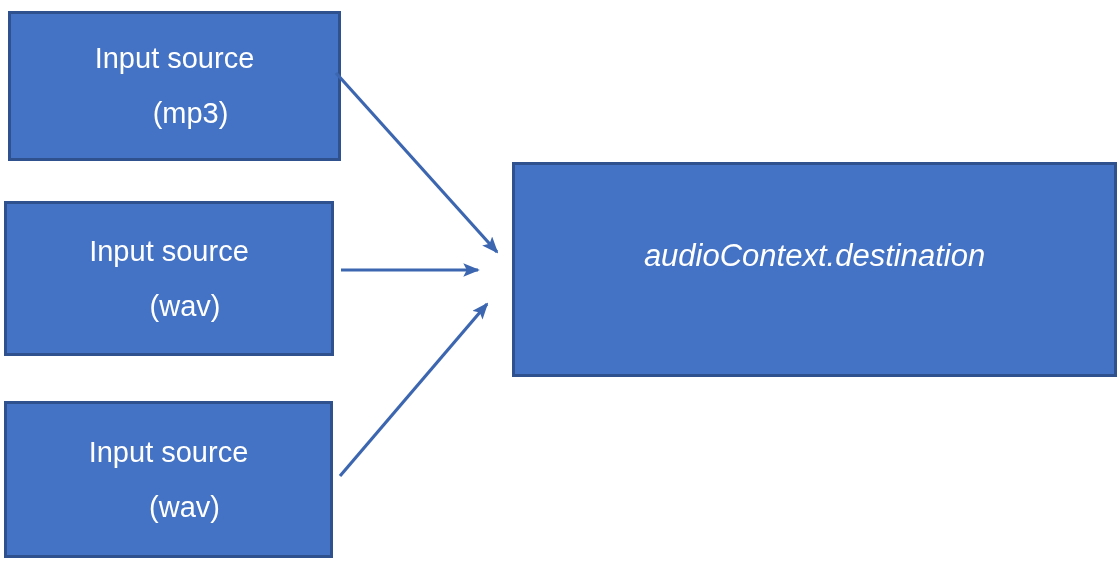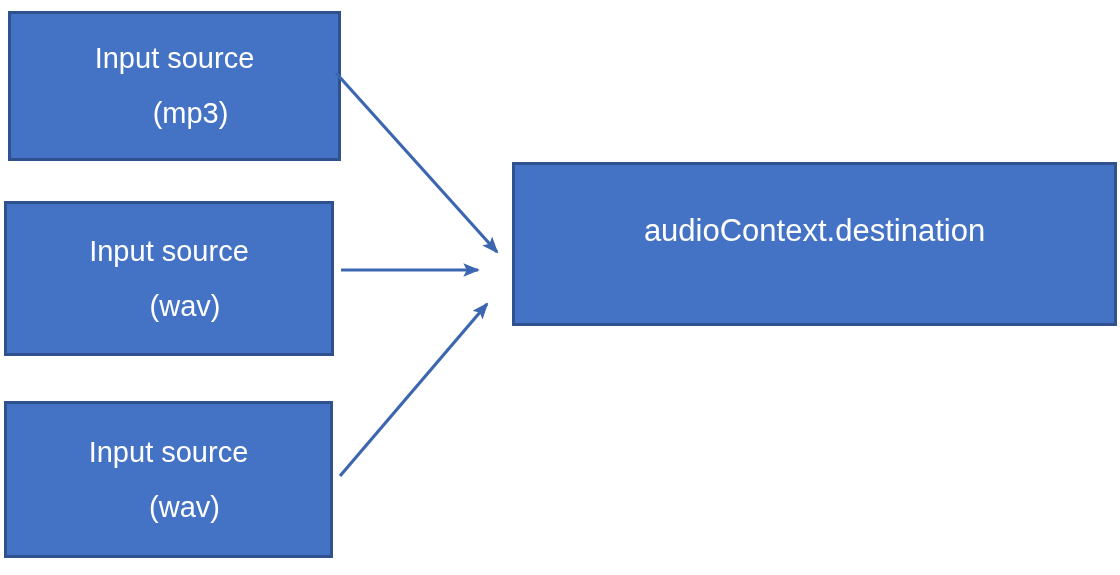--- a/index.html
+++ b/index.html
@@ -72,21 +72,21 @@
   <div class="node input" id="node-1" style="left: 4px; top: 201px; width: 330px; height: 155px; background: rgb(68, 114, 196); border-color: rgb(47, 82, 143); color: rgb(255, 255, 255);">
     <span class="line1">Input source</span>
     <span class="line2">(wav)</span>
   </div>
 
   <div class="node input" id="node-2" style="left: 4px; top: 401px; width: 329px; height: 157px; background: rgb(68, 114, 196); border-color: rgb(47, 82, 143); color: rgb(255, 255, 255);">
     <span class="line1">Input source</span>
     <span class="line2">(wav)</span>
   </div>
 
-  <div class="node destination" id="node-3" style="left: 512px; top: 162px; width: 605px; height: 164px; background: rgb(68, 114, 196); border-color: rgb(47, 82, 143); color: rgb(255, 255, 255);">
+  <div class="node destination" id="node-3" style="left: 512px; top: 162px; width: 605px; height: 215px; background: rgb(68, 114, 196); border-color: rgb(47, 82, 143); color: rgb(255, 255, 255); font-style: italic;">
     <span class="line1">audioContext.destination</span>
   </div>
 
   <svg id="arrows" viewBox="0 0 1120 575" xmlns="http://www.w3.org/2000/svg">
     <defs>
       <marker id="arrowhead" markerWidth="5.2" markerHeight="4.2" refX="4.6" refY="2.1" orient="auto" markerUnits="strokeWidth">
         <path d="M0,0 L5.2,2.1 L0,4.2 L1.1,2.1 Z" fill="#3C66B0"></path>
       </marker>
     </defs>
     <line id="edge-0" stroke="#3C66B0" stroke-width="3.2" marker-end="url(#arrowhead)" x1="336" y1="73" x2="497" y2="252"></line>

